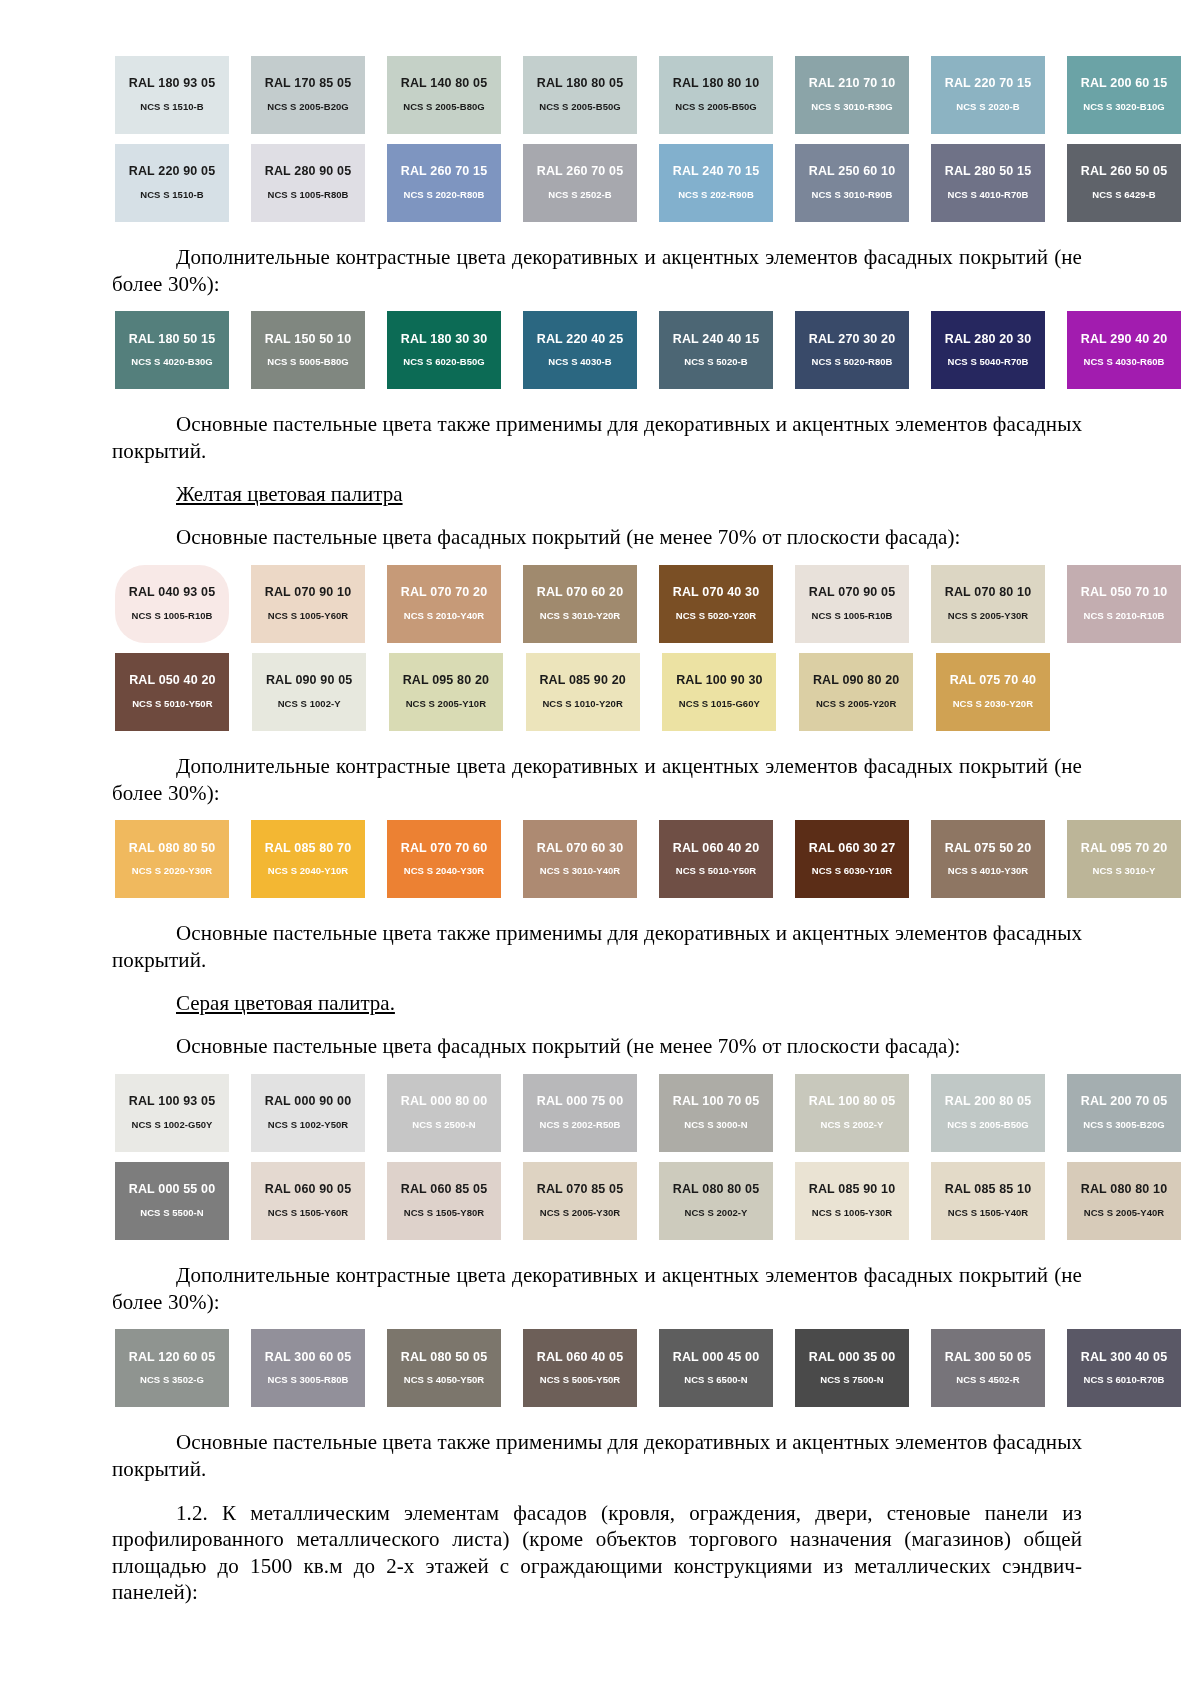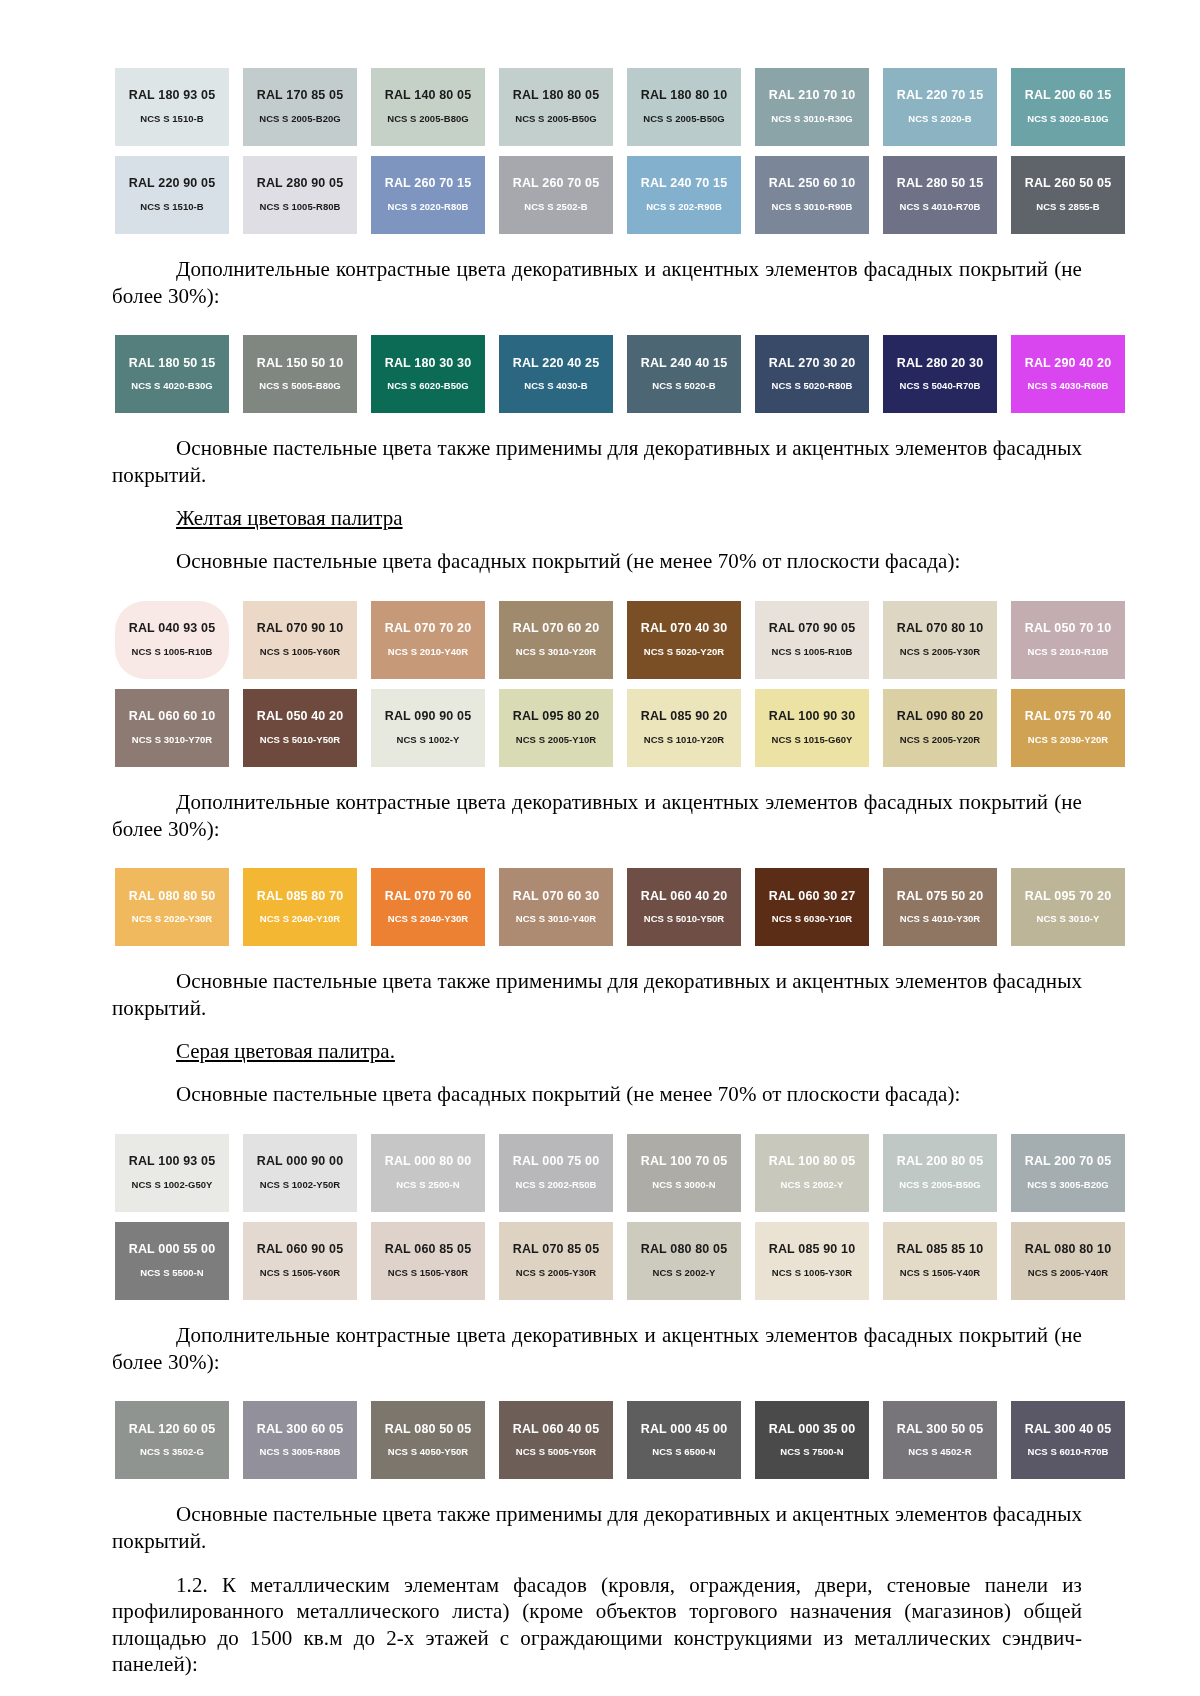--- a/index.html
+++ b/index.html
@@ -42,22 +42,22 @@
     margin: 16px 0 12px 0;
     text-indent: 64px;
   }
   h3.palette-heading span.u {
     text-decoration: underline;
   }
 
   
   .swatch-row {
     display: flex;
-    gap: 8px;
-    margin: 26px 0 0 0;
+    gap: 16px;
+    margin: 14px 0 0 0;
     width: 966px;
   }
   .swatch-row + .swatch-row { margin-top: 10px; }
 
   .swatch-cell {
     width: 120.75px;
     box-sizing: border-box;
     padding: 0 3px;
     display: flex;
     justify-content: center;
@@ -188,21 +188,21 @@
       </div>
       <div class="swatch-cell">
         <div class="swatch light-text" style="background-color: rgb(111, 114, 135);">
           <div class="ral">RAL 280 50 15</div>
           <div class="ncs">NCS S 4010-R70B</div>
         </div>
       </div>
       <div class="swatch-cell">
         <div class="swatch light-text" style="background-color: rgb(95, 99, 106);">
           <div class="ral">RAL 260 50 05</div>
-          <div class="ncs">NCS S 2855-B</div>
+          <div class="ncs">NCS S 6429-B</div>
         </div>
       </div>
     </div>
 
   <p class="body-text after-swatch">Дополнительные контрастные цвета декоративных и акцентных элементов фасадных покрытий (не более 30%):</p>
 
   <div class="swatch-row">
       <div class="swatch-cell">
         <div class="swatch light-text" style="background-color: rgb(84, 127, 124); justify-content: center;">
           <div class="ral">RAL 180 50 15</div>
@@ -239,21 +239,21 @@
           <div class="ncs">NCS S 5020-R80B</div>
         </div>
       </div>
       <div class="swatch-cell">
         <div class="swatch light-text" style="background-color: rgb(38, 39, 95);">
           <div class="ral">RAL 280 20 30</div>
           <div class="ncs">NCS S 5040-R70B</div>
         </div>
       </div>
       <div class="swatch-cell">
-        <div class="swatch light-text" style="background-color: #d946ef;">
+        <div class="swatch light-text" style="background-color: #a21caf;">
           <div class="ral">RAL 290 40 20</div>
           <div class="ncs">NCS S 4030-R60B</div>
         </div>
       </div>
     </div>
 
   <p class="body-text after-swatch">Основные пастельные цвета также применимы для декоративных и акцентных элементов фасадных покрытий.</p>
 
   <h3 class="palette-heading">
     <span class="u">Желтая цветовая палитра</span>
@@ -306,26 +306,20 @@
       </div>
       <div class="swatch-cell">
         <div class="swatch light-text" style="background-color: rgb(195, 173, 176);">
           <div class="ral">RAL 050 70 10</div>
           <div class="ncs">NCS S 2010-R10B</div>
         </div>
       </div>
     </div>
   <div class="swatch-row">
       <div class="swatch-cell">
-        <div class="swatch light-text" style="background-color: rgb(141, 122, 115);">
-          <div class="ral">RAL 060 60 10</div>
-          <div class="ncs">NCS S 3010-Y70R</div>
-        </div>
-      </div>
-      <div class="swatch-cell">
         <div class="swatch light-text" style="background-color: rgb(110, 74, 62);">
           <div class="ral">RAL 050 40 20</div>
           <div class="ncs">NCS S 5010-Y50R</div>
         </div>
       </div>
       <div class="swatch-cell">
         <div class="swatch dark-text" style="background-color: rgb(231, 232, 222);">
           <div class="ral">RAL 090 90 05</div>
           <div class="ncs">NCS S 1002-Y</div>
         </div>

